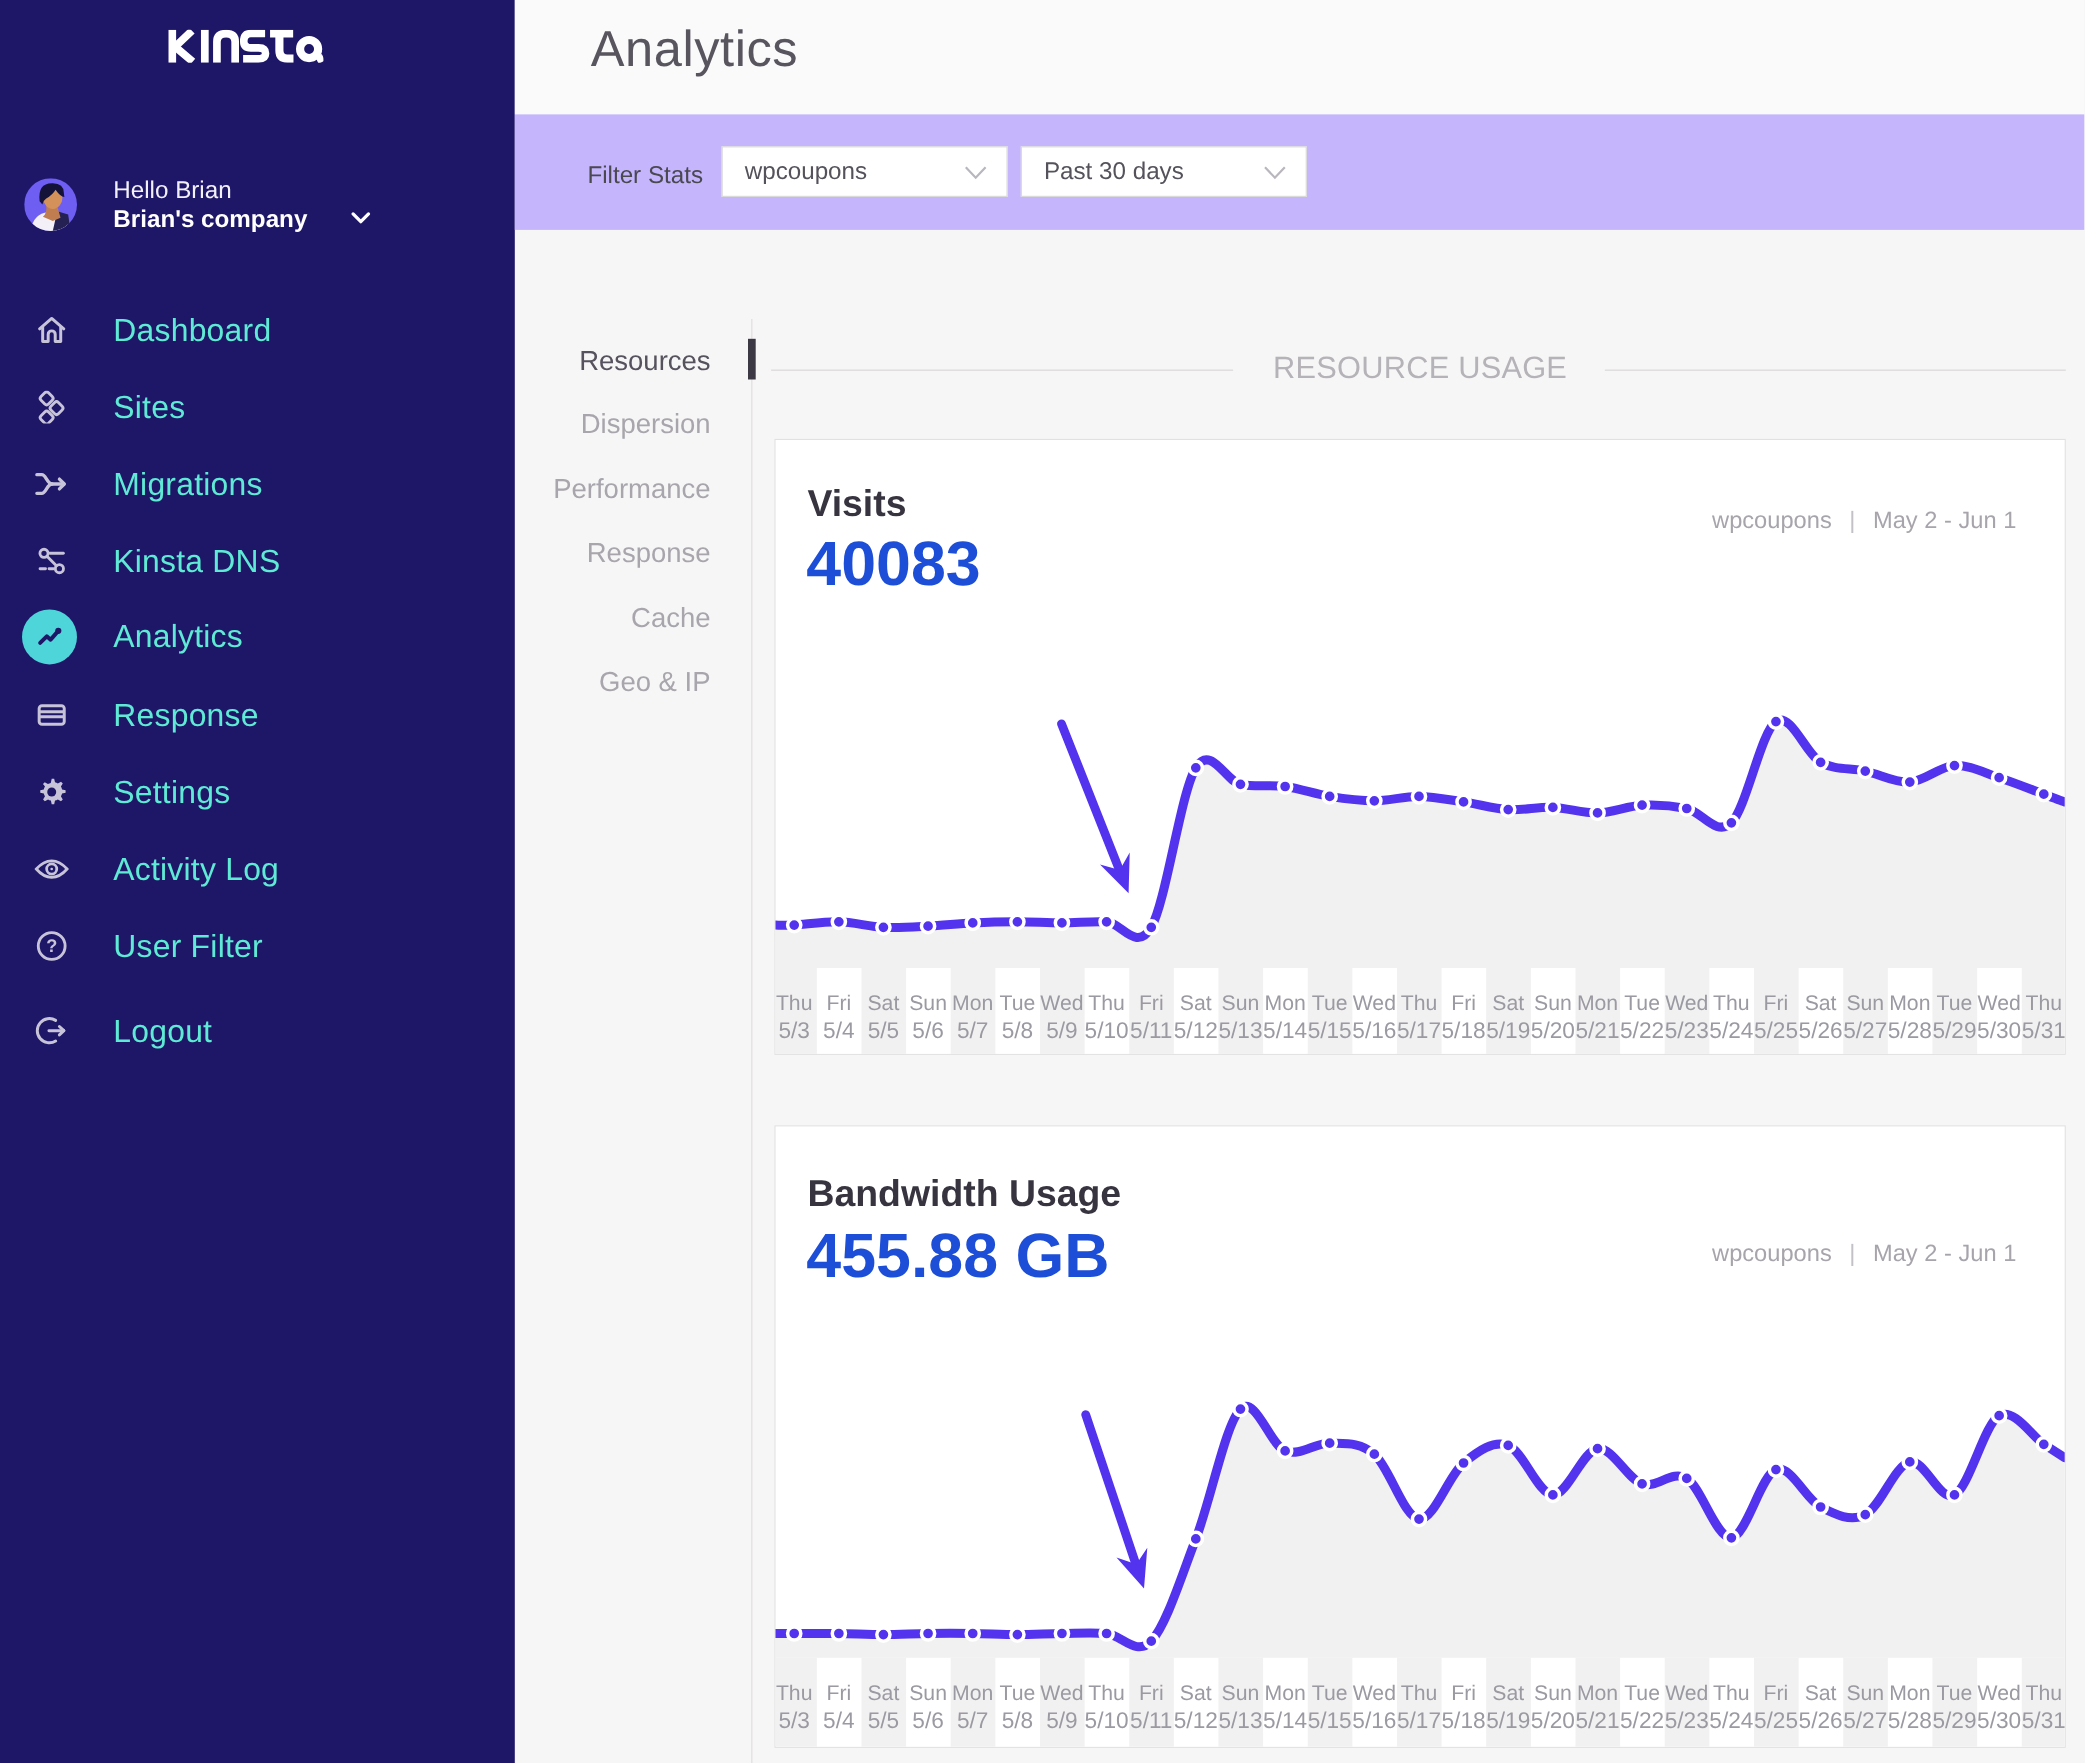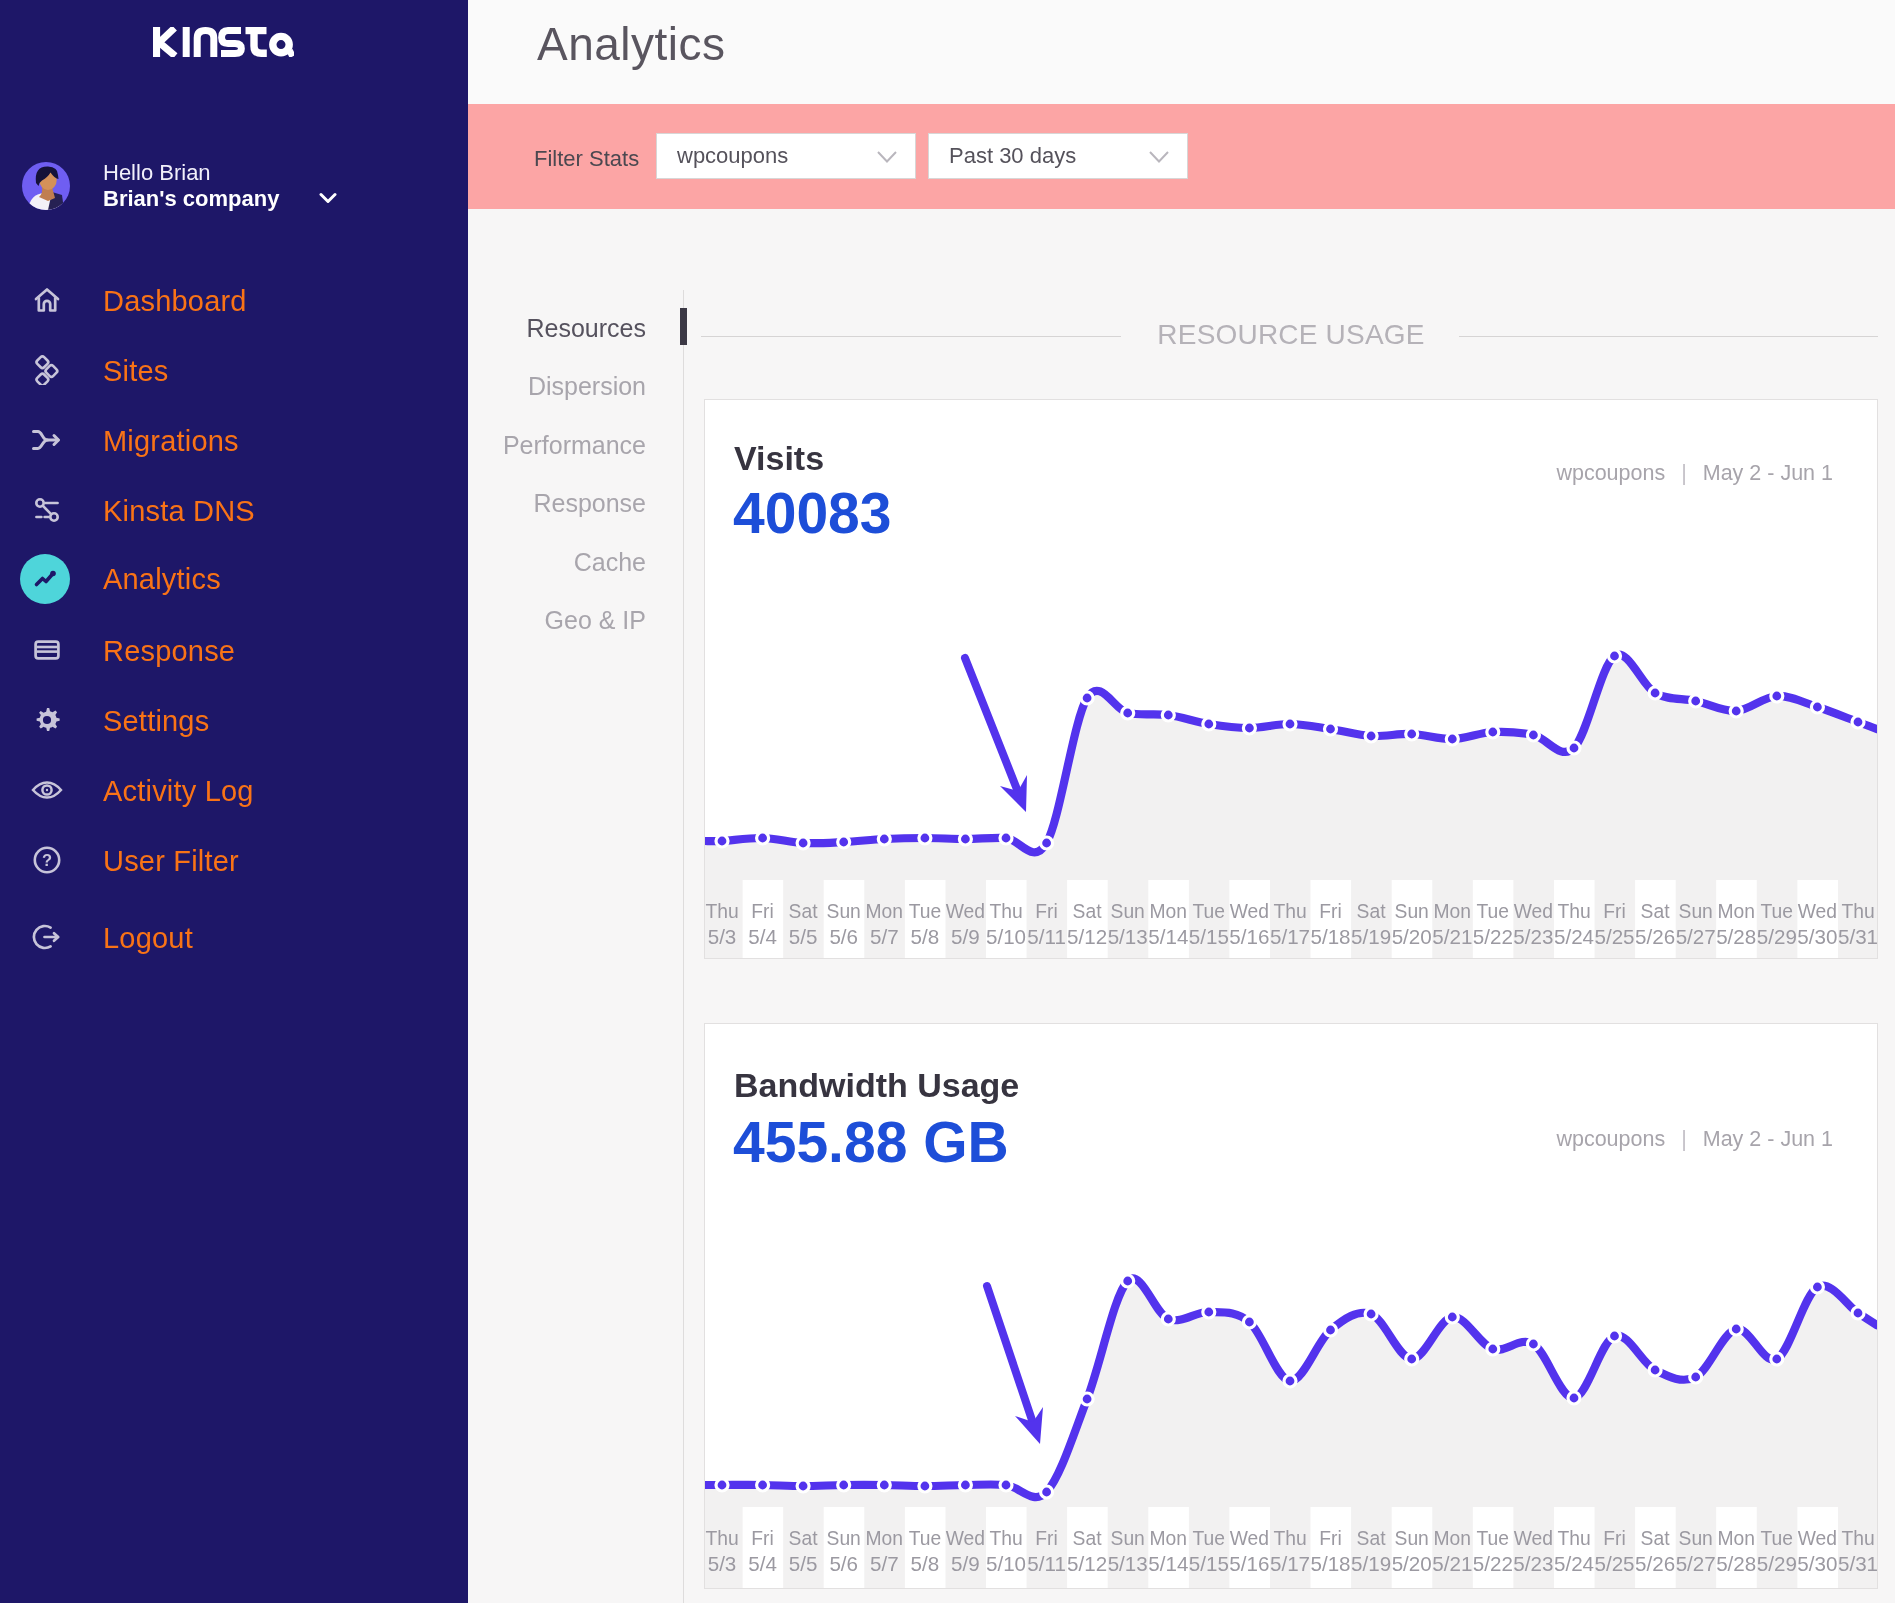--- a/index.html
+++ b/index.html
@@ -4,28 +4,28 @@
 * { margin:0; padding:0; box-sizing:border-box; }
 html,body { width:1895px; height:1603px; font-family:"Liberation Sans",sans-serif; }
 body { position:relative; overflow:hidden; background:#f7f6f6; }
 .abs { position:absolute; }
 
 #sidebar { position:absolute; left:0; top:0; width:468px; height:1603px; background:#1e1768; }
 .mi { position:absolute; left:0; width:468px; height:0; }
 .mic { position:absolute; left:30px; top:0; transform:translateY(-50%); width:34px; height:30px; display:flex; align-items:center; justify-content:center; }
 .act-circle { position:absolute; left:-10px; top:-9.5px; width:50px; height:50px; background:#4ed5da; border-radius:50%; display:flex; align-items:center; justify-content:center; transform:none; }
 .mic .act-circle svg { display:block; }
-.mlabel { position:absolute; left:103px; top:0; transform:translateY(-46%); font-size:29px; color:#f97316; font-weight:400; letter-spacing:0.2px; white-space:nowrap; }
+.mlabel { position:absolute; left:103px; top:0; transform:translateY(-46%); font-size:29px; color:#5eead4; font-weight:400; letter-spacing:0.2px; white-space:nowrap; }
 .hello { position:absolute; left:103px; top:160px; font-size:22px; color:#f2f0fb; }
 .company { position:absolute; left:103px; top:186px; font-size:22px; font-weight:700; color:#ffffff; }
 .chev { position:absolute; left:319px; top:192px; }
 
 #header { position:absolute; left:468px; top:0; width:1427px; height:104px; background:#fafafa; }
 #header h1 { position:absolute; left:69px; top:17px; font-size:46px; font-weight:400; color:#59555f; letter-spacing:0.5px; }
-#filterbar { position:absolute; left:468px; top:104px; width:1427px; height:105px; background:#fca5a5; }
+#filterbar { position:absolute; left:468px; top:104px; width:1427px; height:105px; background:#c4b5fd; }
 .flabel { position:absolute; left:66px; top:42px; font-size:22px; color:#4b4850; }
 .dd { position:absolute; top:29px; width:260px; height:46px; background:#ffffff; border:1px solid #d8d6d6; font-size:22px; color:#55525b; }
 .dd span { position:absolute; left:20px; top:9px; }
 .dd svg { position:absolute; right:17px; top:16px; }
 
 .subnav { position:absolute; width:180px; text-align:right; font-size:25px; color:#a8a5ac; }
 .subnav.on { color:#56525e; }
 #divider { position:absolute; left:683px; top:290px; width:1px; height:1313px; background:#dedcdc; }
 #actbar { position:absolute; left:680px; top:308px; width:7px; height:37px; background:#3c3945; }
 

